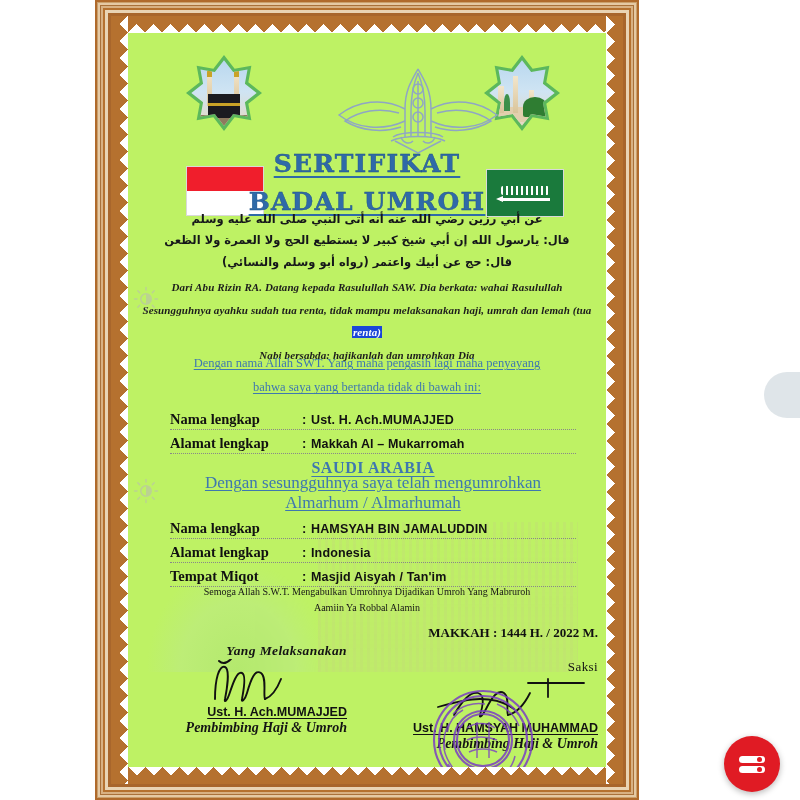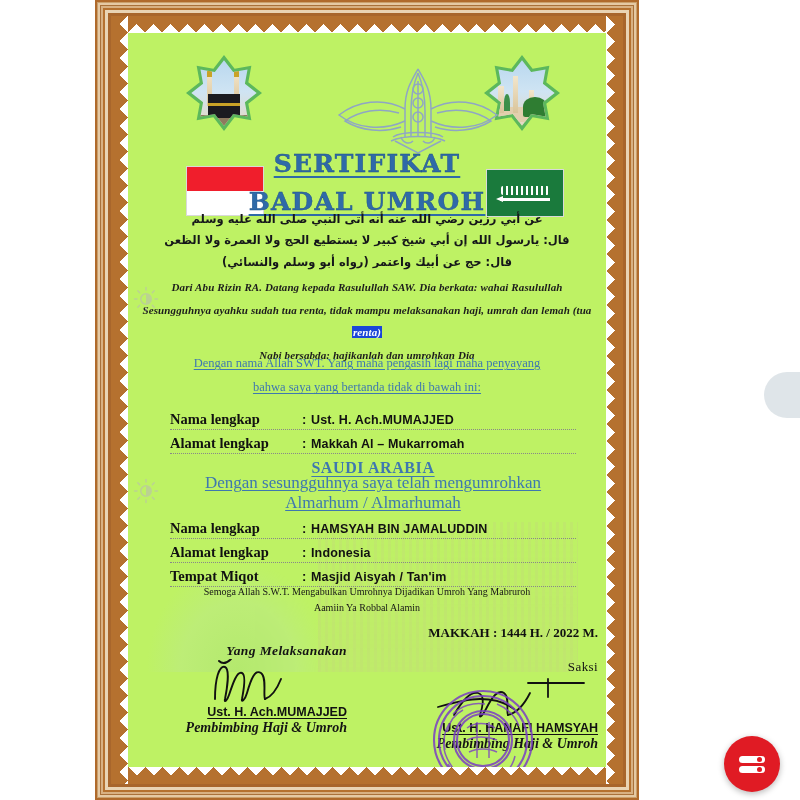--- a/index.html
+++ b/index.html
@@ -480,21 +480,21 @@
             <svg viewBox="0 0 190 46" width="190" height="46">
               <g fill="none" stroke="#111" stroke-width="1.8" stroke-linecap="round">
                 <path d="M30 32 C44 28 58 24 72 24 C86 24 98 28 106 34"></path>
                 <path d="M46 40 C54 26 62 16 70 18 C78 20 74 34 72 40 C71 44 75 40 78 34 C84 22 90 14 96 18 C102 22 98 36 100 40"></path>
                 <path d="M100 40 C108 38 116 30 122 18"></path>
                 <path d="M120 8 L176 8"></path>
                 <path d="M140 4 L140 22"></path>
               </g>
             </svg>
           </div>
-          <div class="sig-name">Ust. H. HANAFI HAMSYAH</div>
+          <div class="sig-name">Ust. H. HAMSYAH MUHAMMAD</div>
           <div class="sig-title">Pembimbing Haji &amp; Umroh</div>
         </div>
       </div>
 
       <div class="stamp">
         <svg viewBox="0 0 112 104" width="112" height="104">
           <g fill="none" stroke="#7b3fc4" stroke-width="2.1" opacity="0.85">
             <circle cx="56" cy="52" r="49"></circle>
             <circle cx="56" cy="52" r="44"></circle>
             <circle cx="56" cy="52" r="29"></circle>

